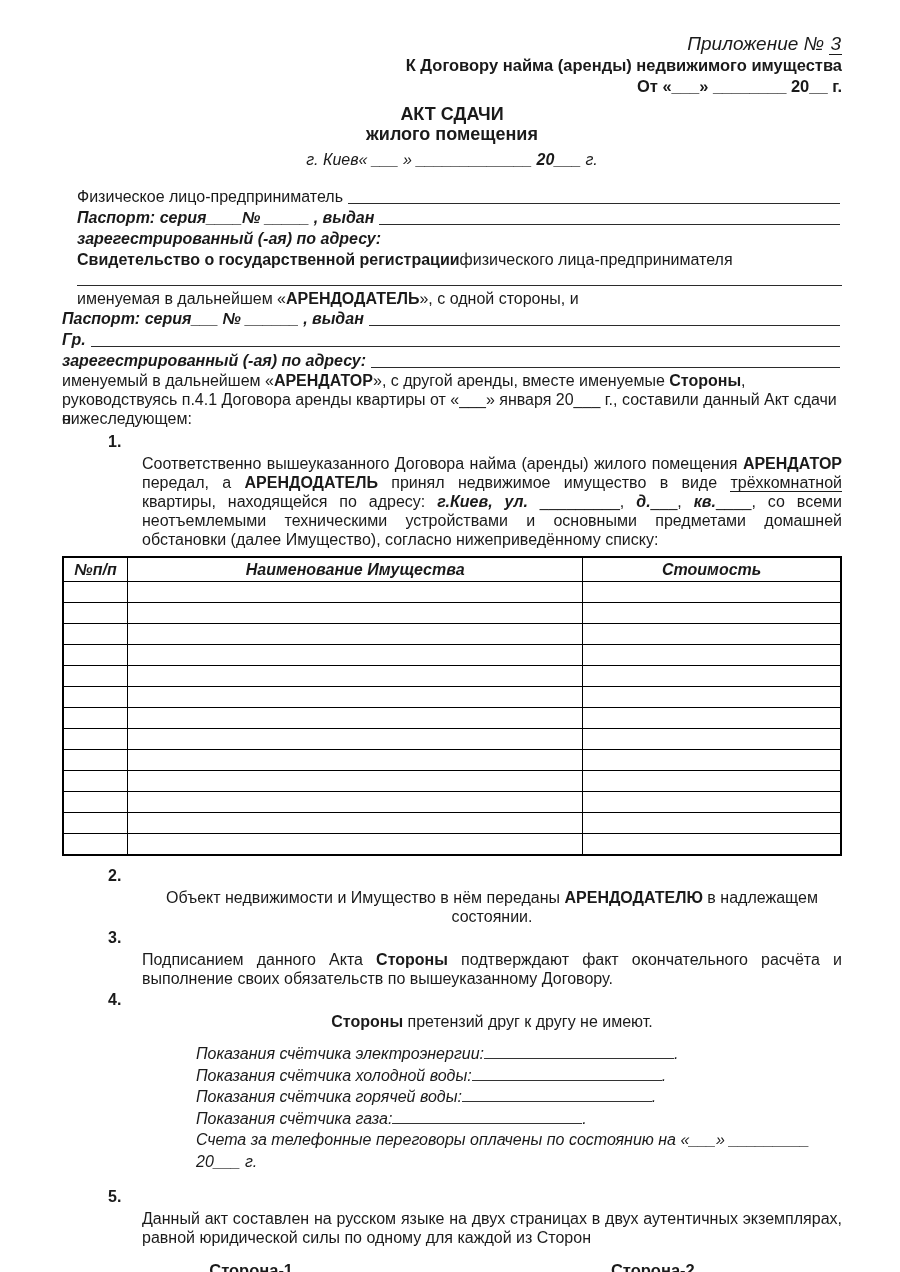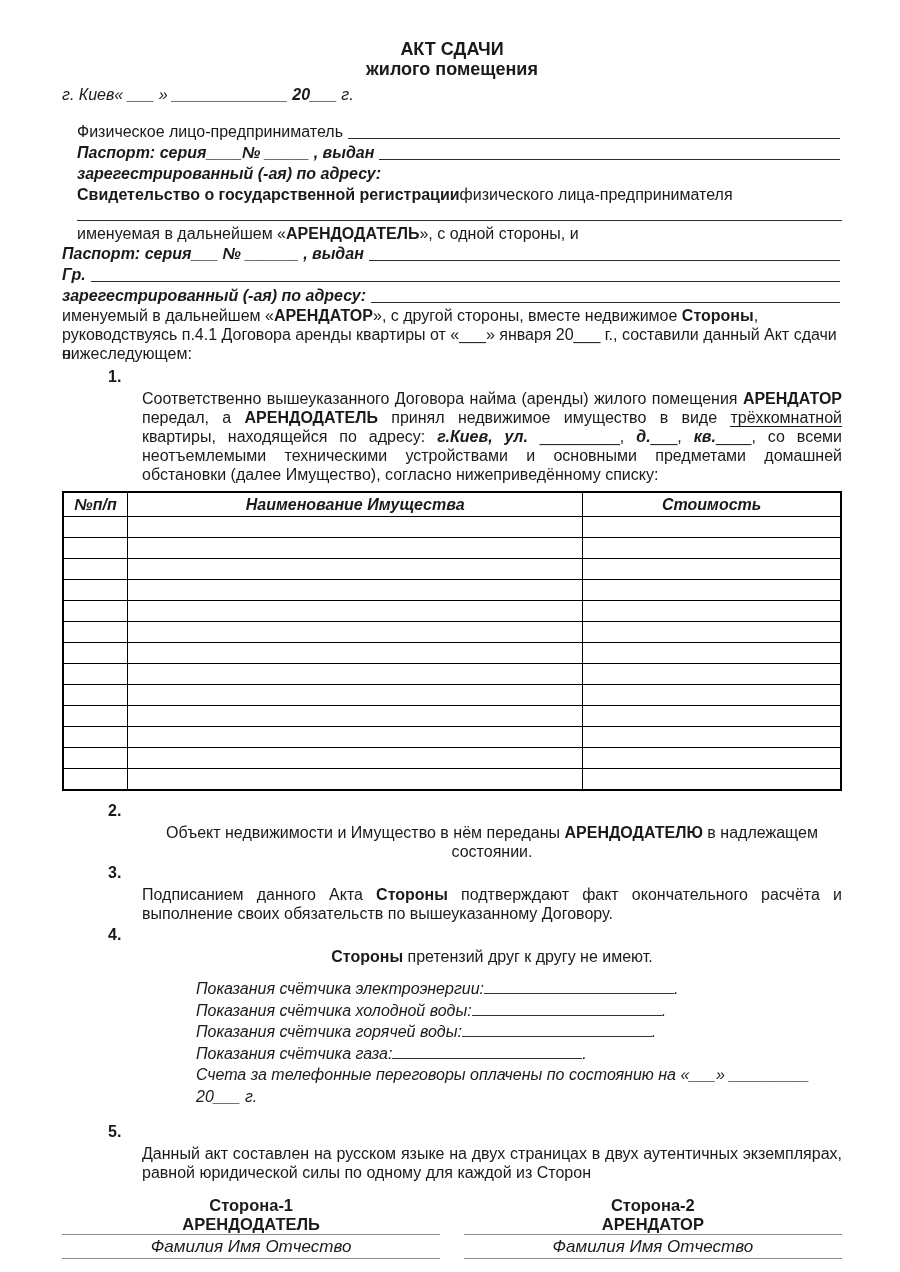--- a/index.html
+++ b/index.html
@@ -18,21 +18,21 @@
   
   .appendix{text-align:right;line-height:21px;}
   .appendix .apx{font-size:19px;font-style:italic;line-height:23px;}
   .appendix .apx-num{border-bottom:1.6px solid #1a1a1a;padding:0 1px;}
   .appendix .sub{font-size:16.5px;font-weight:700;}
 
   
   .title{text-align:center;font-weight:700;font-size:18px;line-height:20px;margin-top:7px;}
 
   
-  .city-row{display:flex;justify-content:flex-start;align-items:baseline;margin-top:6px;font-size:16px;line-height:20px;}
+  .city-row{display:flex;justify-content:center;align-items:baseline;margin-top:6px;font-size:16px;line-height:20px;}
   .city-row .date-part{font-style:italic;}
   .city-row .yr{font-weight:700;}
 
   
   .block{margin-top:16px;font-size:16px;margin-left:15px;}
   .fline{display:flex;align-items:flex-end;height:21px;line-height:20px;}
   .fill{flex:1;border-bottom:1.4px solid #2b2b2b;margin:0 2px 3px 5px;height:1px;}
   .tline{line-height:19px;height:19px;}
   .hr-blank{height:15px;border-bottom:1.6px solid #2b2b2b;margin-bottom:3px;}
 
@@ -69,20 +69,25 @@
   .slash{flex:none;padding:0 1px;}
   .sign-labels{display:flex;font-style:italic;font-size:16px;line-height:20px;margin-top:1px;}
   .sign-labels .l1{flex:1.25;text-align:center;}
   .sign-labels .l2{flex:1;text-align:right;padding-right:14px;}
 </style>
 </head>
 <body>
 
 <div class="page">
 
+  <div class="appendix">
+    <div class="apx"><span>Приложение № </span><span class="apx-num">3</span></div>
+    <div class="sub">К Договору найма (аренды) недвижимого имущества</div>
+    <div class="sub">От «___» ________ 20__ г.</div>
+  </div>
 
   <div class="title">АКТ СДАЧИ</div>
   <div class="title" style="margin-top:0;">жилого помещения</div>
 
   <div class="city-row">
     <span class="i">г. Киев</span>
     <span class="date-part"><span>« ___ » _____________ </span><span class="yr">20</span><span class="yr">___</span><span> г.</span></span>
   </div>
 
   <div class="block">
@@ -114,21 +119,21 @@
     </div>
     <div class="fline">
       <span class="bi">Гр.</span>
       <span class="fill"></span>
     </div>
     <div class="fline">
       <span class="bi">зарегестрированный (-ая) по адресу:</span>
       <span class="fill"></span>
     </div>
     <div class="tline">
-      <span>именуемый в дальнейшем «</span><span class="b">АРЕНДАТОР</span><span>», с другой стороны, вместе недвижимое </span><span class="b">Стороны</span><span>,</span>
+      <span>именуемый в дальнейшем «</span><span class="b">АРЕНДАТОР</span><span>», с другой аренды, вместе именуемые </span><span class="b">Стороны</span><span>,</span>
     </div>
     <div class="tline">руководствуясь п.4.1 Договора аренды квартиры от «___» января 20___ г., составили данный Акт сдачи о</div>
     <div class="tline">нижеследующем:</div>
   </div>
 
   <div class="item" style="margin-top:4px;">
     <span class="inum">1.</span>
     <span class="ibody"><span>Соответственно вышеуказанного Договора найма (аренды) жилого помещения </span><span class="b">АРЕНДАТОР</span><span> передал, а </span><span class="b">АРЕНДОДАТЕЛЬ</span><span> принял недвижимое имущество в виде </span><span class="u">трёхкомнатной</span><span> квартиры, находящейся по адресу: </span><span class="bi">г.Киев, ул.</span><span> _________, </span><span class="bi">д.</span><span>___, </span><span class="bi">кв.</span><span>____, </span><span>со всеми неотъемлемыми техническими устройствами и основными предметами домашней обстановки (далее Имущество), согласно нижеприведённому списку:</span></span>
   </div>
 

